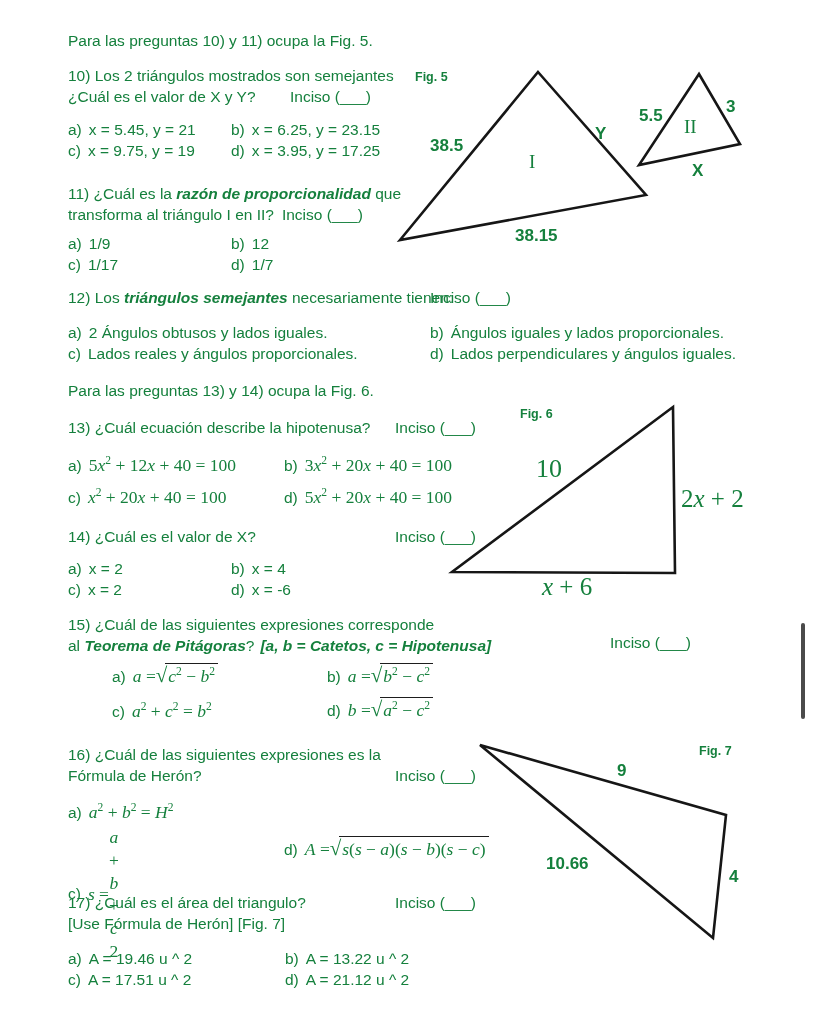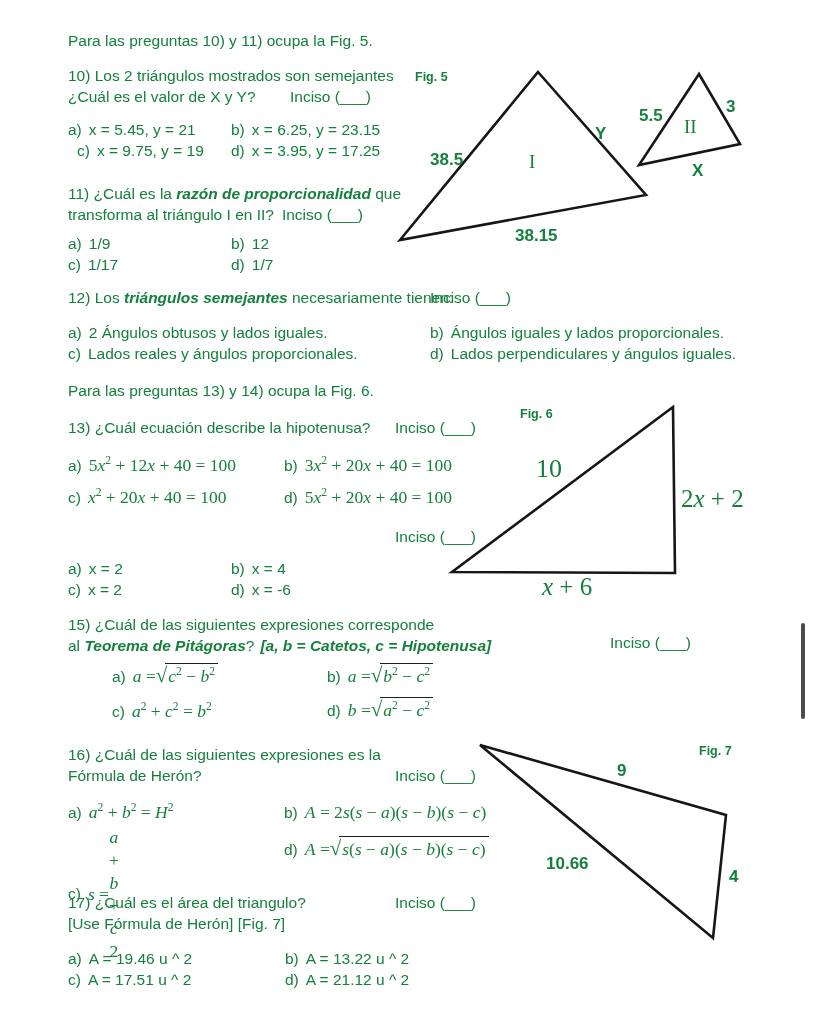--- a/index.html
+++ b/index.html
@@ -30,21 +30,21 @@
 
 <div class="page">
 
   <div class="abs" style="left:68px;top:31px">Para las preguntas 10) y 11) ocupa la Fig. 5.</div>
 
   <div class="abs" style="left:68px;top:66px">10) Los 2 triángulos mostrados son semejantes</div>
   <div class="abs" style="left:68px;top:87px">¿Cuál es el valor de X y Y?</div>
   <div class="abs" style="left:290px;top:87px">Inciso (___)</div>
   <div class="abs" style="left:68px;top:120px"><span class="olabel">a)</span><span>x = 5.45, y = 21</span></div>
   <div class="abs" style="left:231px;top:120px"><span class="olabel">b)</span><span>x = 6.25, y = 23.15</span></div>
-  <div class="abs" style="left:77px;top:141px"><span class="olabel">c)</span><span>x = 9.75, y = 19</span></div>
+  <div class="abs" style="left:68px;top:141px"><span class="olabel">c)</span><span>x = 9.75, y = 19</span></div>
   <div class="abs" style="left:231px;top:141px"><span class="olabel">d)</span><span>x = 3.95, y = 17.25</span></div>
 
   <div class="abs" style="left:68px;top:184px"><span>11) ¿Cuál es la </span><span class="em">razón de proporcionalidad</span><span> que</span></div>
   <div class="abs" style="left:68px;top:205px"><span>transforma al triángulo I en II?</span><span style="margin-left:8px">Inciso (___)</span></div>
   <div class="abs" style="left:68px;top:234px"><span class="olabel">a)</span><span>1/9</span></div>
   <div class="abs" style="left:231px;top:234px"><span class="olabel">b)</span><span>12</span></div>
   <div class="abs" style="left:68px;top:255px"><span class="olabel">c)</span><span>1/17</span></div>
   <div class="abs" style="left:231px;top:255px"><span class="olabel">d)</span><span>1/7</span></div>
 
   <div class="abs" style="left:68px;top:288px"><span>12) Los </span><span class="em">triángulos semejantes</span><span> necesariamente tienen:</span></div>
@@ -56,20 +56,21 @@
 
   <div class="abs" style="left:68px;top:381px">Para las preguntas 13) y 14) ocupa la Fig. 6.</div>
 
   <div class="abs" style="left:68px;top:418px">13) ¿Cuál ecuación describe la hipotenusa?</div>
   <div class="abs" style="left:395px;top:418px">Inciso (___)</div>
   <div class="abs" style="left:68px;top:454px"><span class="olabel">a)</span><span class="math">5<i>x</i><sup>2</sup> + 12<i>x</i> + 40 = 100</span></div>
   <div class="abs" style="left:284px;top:454px"><span class="olabel">b)</span><span class="math">3<i>x</i><sup>2</sup> + 20<i>x</i> + 40 = 100</span></div>
   <div class="abs" style="left:68px;top:486px"><span class="olabel">c)</span><span class="math"><i>x</i><sup>2</sup> + 20<i>x</i> + 40 = 100</span></div>
   <div class="abs" style="left:284px;top:486px"><span class="olabel">d)</span><span class="math">5<i>x</i><sup>2</sup> + 20<i>x</i> + 40 = 100</span></div>
 
+  <div class="abs" style="left:68px;top:527px">14) ¿Cuál es el valor de X?</div>
   <div class="abs" style="left:395px;top:527px">Inciso (___)</div>
   <div class="abs" style="left:68px;top:559px"><span class="olabel">a)</span><span>x = 2</span></div>
   <div class="abs" style="left:231px;top:559px"><span class="olabel">b)</span><span>x = 4</span></div>
   <div class="abs" style="left:68px;top:580px"><span class="olabel">c)</span><span>x = 2</span></div>
   <div class="abs" style="left:231px;top:580px"><span class="olabel">d)</span><span>x = -6</span></div>
 
   <div class="abs" style="left:68px;top:615px">15) ¿Cuál de las siguientes expresiones corresponde</div>
   <div class="abs" style="left:68px;top:636px"><span>al </span><span class="em">Teorema de Pitágoras</span><span>?</span><span class="em" style="margin-left:6px">[a, b = Catetos, c = Hipotenusa]</span></div>
   <div class="abs" style="left:610px;top:633px">Inciso (___)</div>
   <div class="abs optflex" style="left:112px;top:663px">
@@ -95,21 +96,20 @@
       <span class="root">
         <span class="rsign">√</span>
         <span class="rad math"><i>a</i><sup>2</sup> − <i>c</i><sup>2</sup></span>
       </span>
     </div>
 
   <div class="abs" style="left:68px;top:745px">16) ¿Cuál de las siguientes expresiones es la</div>
   <div class="abs" style="left:68px;top:766px">Fórmula de Herón?</div>
   <div class="abs" style="left:395px;top:766px">Inciso (___)</div>
   <div class="abs" style="left:68px;top:801px"><span class="olabel">a)</span><span class="math"><i>a</i><sup>2</sup> + <i>b</i><sup>2</sup> = <i>H</i><sup>2</sup></span></div>
-  <div class="abs" style="left:284px;top:801px"><span class="olabel">b)</span><span class="math"><i>A</i> = 2<i>s</i>(<i>s</i> − <i>a</i>)(<i>s</i> − <i>b</i>)(<i>s</i> − <i>c</i>)</span></div>
   <div class="abs optcenter" style="left:68px;top:826px">
       <span class="olabel">c)</span>
       <span class="math"><i>s</i> = </span>
       <span class="frac math"><i>a</i> + <i>b</i> + <i>c</i>2</span>
     </div>
   <div class="abs optflex" style="left:284px;top:836px">
       <span class="olabel">d)</span>
       <span class="math"><i>A</i> = </span>
       <span class="root">
         <span class="rsign">√</span>
@@ -123,21 +123,21 @@
   <div class="abs" style="left:68px;top:949px"><span class="olabel">a)</span><span>A = 19.46 u ^ 2</span></div>
   <div class="abs" style="left:285px;top:949px"><span class="olabel">b)</span><span>A = 13.22 u ^ 2</span></div>
   <div class="abs" style="left:68px;top:970px"><span class="olabel">c)</span><span>A = 17.51 u ^ 2</span></div>
   <div class="abs" style="left:285px;top:970px"><span class="olabel">d)</span><span>A = 21.12 u ^ 2</span></div>
 
   <div class="abs figcap" style="left:415px;top:69px">Fig. 5</div>
   <svg class="fig" style="left:395px;top:62px" width="350" height="185" viewBox="0 0 350 185">
     <polygon points="143,10 251,133 5,178"></polygon>
     <polygon points="304,12 345,82 244,103"></polygon>
   </svg>
-  <div class="abs fignum" style="left:430px;top:149px">38.5</div>
+  <div class="abs fignum" style="left:430px;top:135px">38.5</div>
   <div class="abs fignum" style="left:595px;top:123px">Y</div>
   <div class="abs roman" style="left:529px;top:150px">I</div>
   <div class="abs fignum" style="left:515px;top:225px">38.15</div>
   <div class="abs fignum" style="left:639px;top:105px">5.5</div>
   <div class="abs fignum" style="left:726px;top:96px">3</div>
   <div class="abs roman" style="left:684px;top:115px">II</div>
   <div class="abs fignum" style="left:692px;top:160px">X</div>
 
   <div class="abs figcap" style="left:520px;top:406px">Fig. 6</div>
   <svg class="fig" style="left:448px;top:402px" width="232" height="176" viewBox="0 0 232 176">

